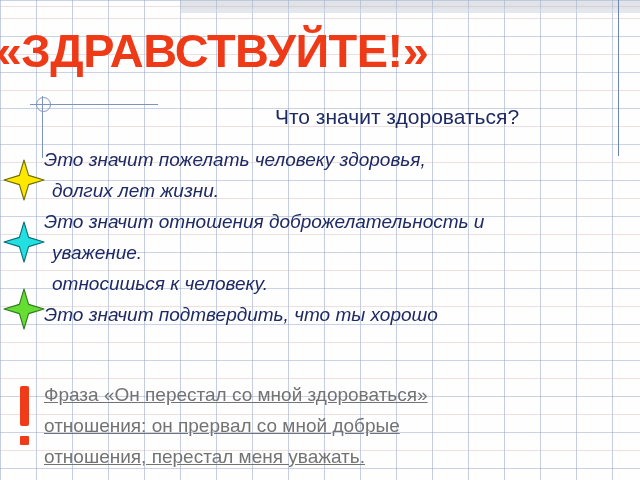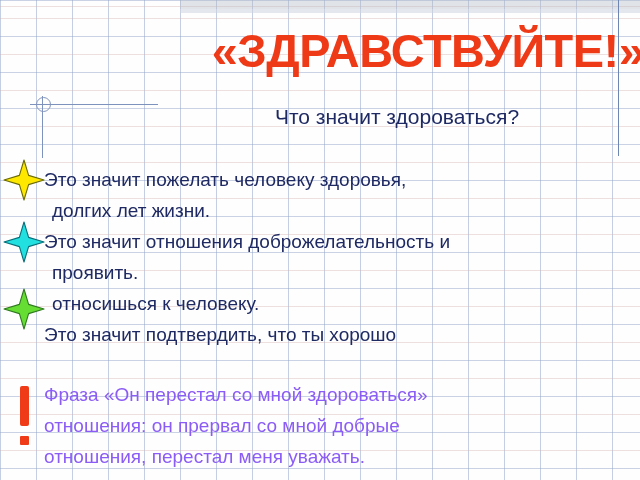--- a/index.html
+++ b/index.html
@@ -102,21 +102,21 @@
     border-radius: 50%;
     background: transparent;
   }
 
   
   .title {
     position: absolute;
     left: 0;
     top: 24px;
     width: 640px;
-    text-align: right;
+    text-align: left;
     font-family: "Liberation Sans", "DejaVu Sans", sans-serif;
     font-weight: bold;
     font-size: 46px;
     line-height: 54px;
     letter-spacing: -0.5px;
     color: #ee3a17;
     white-space: nowrap;
     text-shadow:
       0.6px 0.6px 0 #b32a10,
       -0.4px 0 0 #f1services;
@@ -136,22 +136,23 @@
     font-size: 21px;
     line-height: 28px;
     color: #1f2a63;
     white-space: nowrap;
   }
 
   
   .bullets {
     position: absolute;
     left: 44px;
-    top: 164px;
+    top: 144px;
     width: 588px;
+    font-style: italic;
   }
   .bullet-line {
     font-size: 19px;
     line-height: 31px;
     color: #1f2a63;
     white-space: nowrap;
   }
   .bullet-line.indented { padding-left: 8px; }
 
   
@@ -166,22 +167,23 @@
   
   .note {
     position: absolute;
     left: 44px;
     top: 379px;
     width: 580px;
   }
   .note-line {
     font-size: 19px;
     line-height: 31px;
-    color: #8b5cf6;
-    white-space: nowrap;
+    color: #737373;
+    white-space: nowrap;
+    text-decoration: underline;
   }
   
   .excl {
     position: absolute;
     left: 18px;
     top: 386px;
     width: 14px;
     height: 70px;
   }
   .excl-bar {
@@ -240,21 +242,21 @@
   <div class="star" style="top:287px;">
     <svg viewBox="0 0 44 44" xmlns="http://www.w3.org/2000/svg" aria-hidden="true">
       <path d="M22 2 L26.6 17.4 L42 22 L26.6 26.6 L22 42 L17.4 26.6 L2 22 L17.4 17.4 Z" fill="#66dd33" stroke="#2e7a1e" stroke-width="1.1" stroke-linejoin="round"></path>
     </svg>
   </div>
 
   <div class="bullets">
     <div class="bullet-line">Это значит пожелать человеку здоровья,</div>
     <div class="bullet-line indented"> долгих лет жизни.</div>
     <div class="bullet-line">Это значит отношения доброжелательность и</div>
-    <div class="bullet-line indented"> проявить.</div>
+    <div class="bullet-line indented"> уважение.</div>
     <div class="bullet-line indented"> относишься к человеку.</div>
     <div class="bullet-line"> Это значит подтвердить, что ты хорошо</div>
   </div>
 
   <div class="excl">
     <div class="excl-bar"></div>
     <div class="excl-dot"></div>
   </div>
 
   <div class="note">

